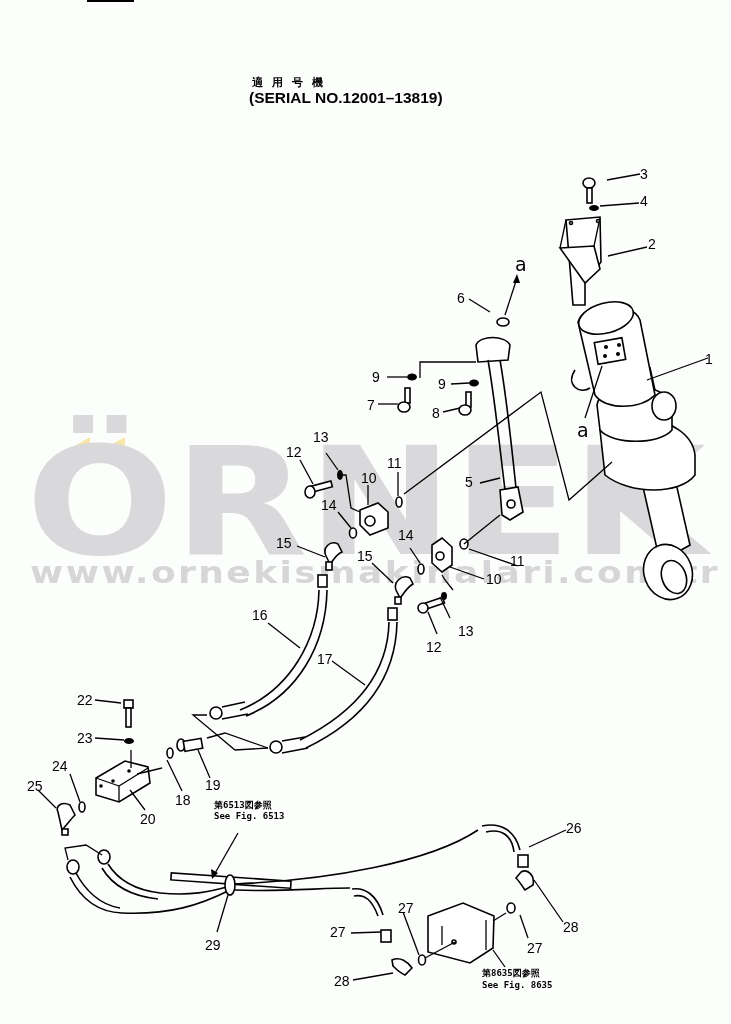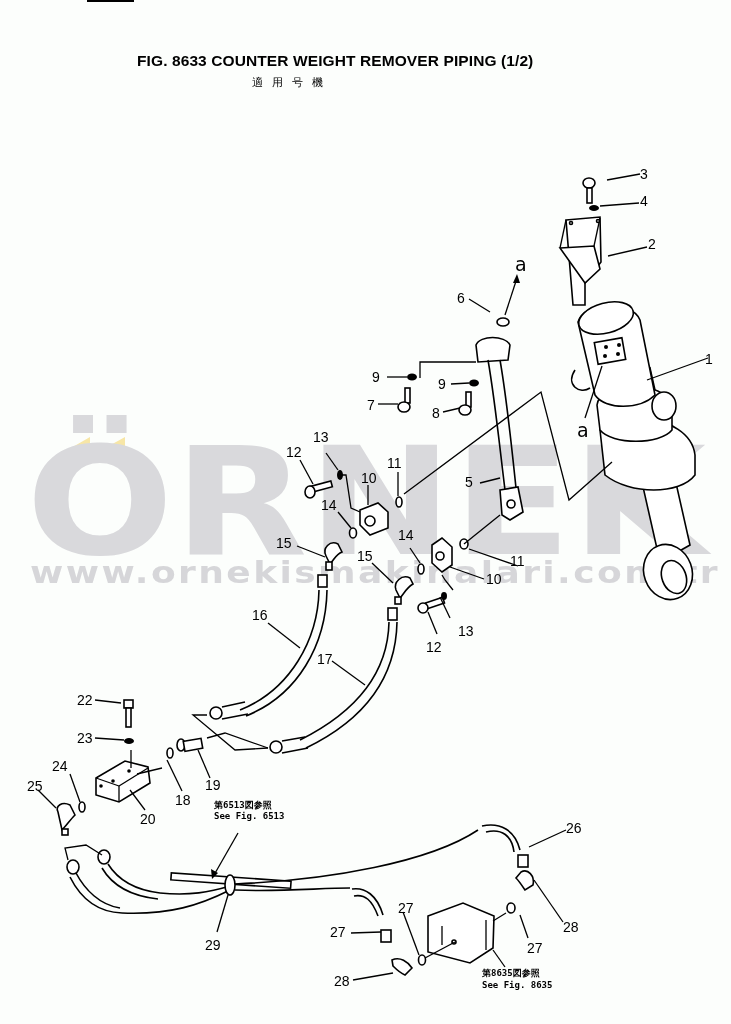--- a/index.html
+++ b/index.html
@@ -2,21 +2,21 @@
 <html><head>
 <meta charset="utf-8">
 <style>
   html, body { margin: 0; padding: 0; background: #fcfefc; }
   body { width: 731px; height: 1024px; position: relative; overflow: hidden;
          font-family: "Liberation Sans", sans-serif; color: #000; }
   .page { position: absolute; left: 0; top: 0; width: 731px; height: 1024px; }
   .topbar { position: absolute; left: 87px; top: 0; width: 47px; height: 2px; background: #000; }
   .kana { position: absolute; top: 37px; left: 222px; font-size: 11px; font-weight: bold; letter-spacing: 6px; white-space: nowrap; }
   .fig-title { position: absolute; top: 52px; left: 137px; font-size: 15.5px; font-weight: bold; white-space: nowrap; letter-spacing: 0.1px; }
-  .kanji { position: absolute; top: 75px; left: 252px; font-size: 11px; font-weight: normal; letter-spacing: 9px; white-space: nowrap; }
+  .kanji { position: absolute; top: 75px; left: 252px; font-size: 11px; font-weight: bold; letter-spacing: 9px; white-space: nowrap; }
   .serial { position: absolute; top: 89px; left: 249px; font-size: 15.5px; font-weight: bold; white-space: nowrap; }
   svg.drawing { position: absolute; left: 0; top: 0; }
   .wm-text { font-family: "DejaVu Sans", sans-serif; font-weight: bold; fill: #d9d9dc; }
   .wm-url { font-family: "DejaVu Sans", sans-serif; font-weight: bold; fill: #d6d6d9; letter-spacing: 2px; }
   .lbl { font-family: "Liberation Sans", sans-serif; font-size: 14px; fill: #000; }
   .lbl-a { font-family: "DejaVu Sans", sans-serif; font-size: 19px; fill: #000; }
   .ref { font-family: "DejaVu Sans Mono", monospace; font-size: 9px; font-weight: bold; fill: #000; }
   .ln { stroke: #000; stroke-width: 1.3; fill: none; }
   .part { stroke: #000; stroke-width: 1.6; fill: #fff; }
   .hose { stroke: #000; stroke-width: 1.6; fill: none; }
@@ -308,15 +308,15 @@
       <text class="lbl-a" x="515" y="271">a</text>
       <text class="lbl-a" x="577" y="437">a</text>
 
       <text class="ref" x="214" y="808">第6513図参照</text>
       <text class="ref" x="214" y="819">See Fig. 6513</text>
       <text class="ref" x="482" y="976">第8635図参照</text>
       <text class="ref" x="482" y="988">See Fig. 8635</text>
     </g>
   </svg>
 
-  <div class="fig-title">FIG. 8633  COUNTER WEIGHT REMOVER PIPING (1/2)</div>
   <div class="kanji">適用号機</div>
+  <div class="serial">(SERIAL NO.12001–13819)</div>
 </div>
 
 </body></html>

